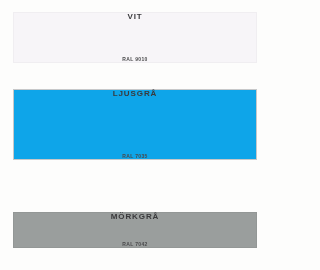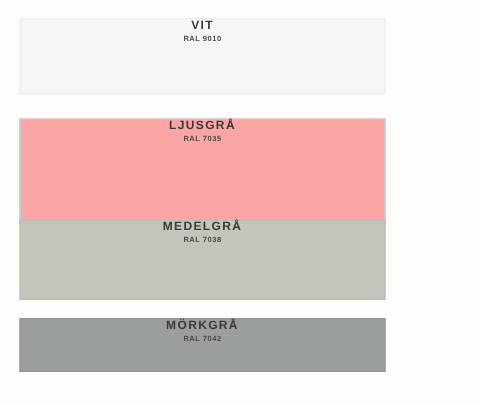--- a/index.html
+++ b/index.html
@@ -20,21 +20,21 @@
     box-sizing: border-box;
   }
   .swatch {
     position: absolute;
     left: 13px;
     width: 244px;
     box-sizing: border-box;
     display: flex;
     flex-direction: column;
     align-items: center;
-    justify-content: flex-start;
+    justify-content: space-between;
   }
   .swatch-name {
     font-size: 8px;
     font-weight: bold;
     letter-spacing: 0.9px;
     color: #3a3a3c;
     line-height: 1;
     text-align: center;
     white-space: nowrap;
   }
@@ -52,28 +52,24 @@
 </head>
 <body style="background: rgb(253, 253, 252);">
 
 <div id="palette">
 
   <div class="swatch" style="top: 12px; height: 51px; background: rgb(247, 245, 248); border: 1px solid rgb(240, 238, 241);">
     <span class="swatch-name">VIT</span>
     <span class="swatch-code">RAL 9010</span>
   </div>
 
-  <div class="swatch" style="top: 79px; height: 71px; background: #fca5a5; border: 1px solid rgb(199, 200, 201);">
+  <div class="swatch" style="top: 89px; height: 71px; background: #0ea5e9; border: 1px solid rgb(199, 200, 201);">
     <span class="swatch-name">LJUSGRÅ</span>
     <span class="swatch-code">RAL 7035</span>
   </div>
 
-  <div class="swatch" style="top: 146px; height: 54px; background: rgb(195, 196, 188); border: 1px solid rgb(187, 188, 180);">
-    <span class="swatch-name">MEDELGRÅ</span>
-    <span class="swatch-code">RAL 7038</span>
-  </div>
 
   <div class="swatch" style="top: 212px; height: 36px; background: rgb(154, 158, 157); border: 1px solid rgb(147, 151, 150);">
     <span class="swatch-name">MÖRKGRÅ</span>
     <span class="swatch-code">RAL 7042</span>
   </div>
 
 </div>
 
 </body></html>

